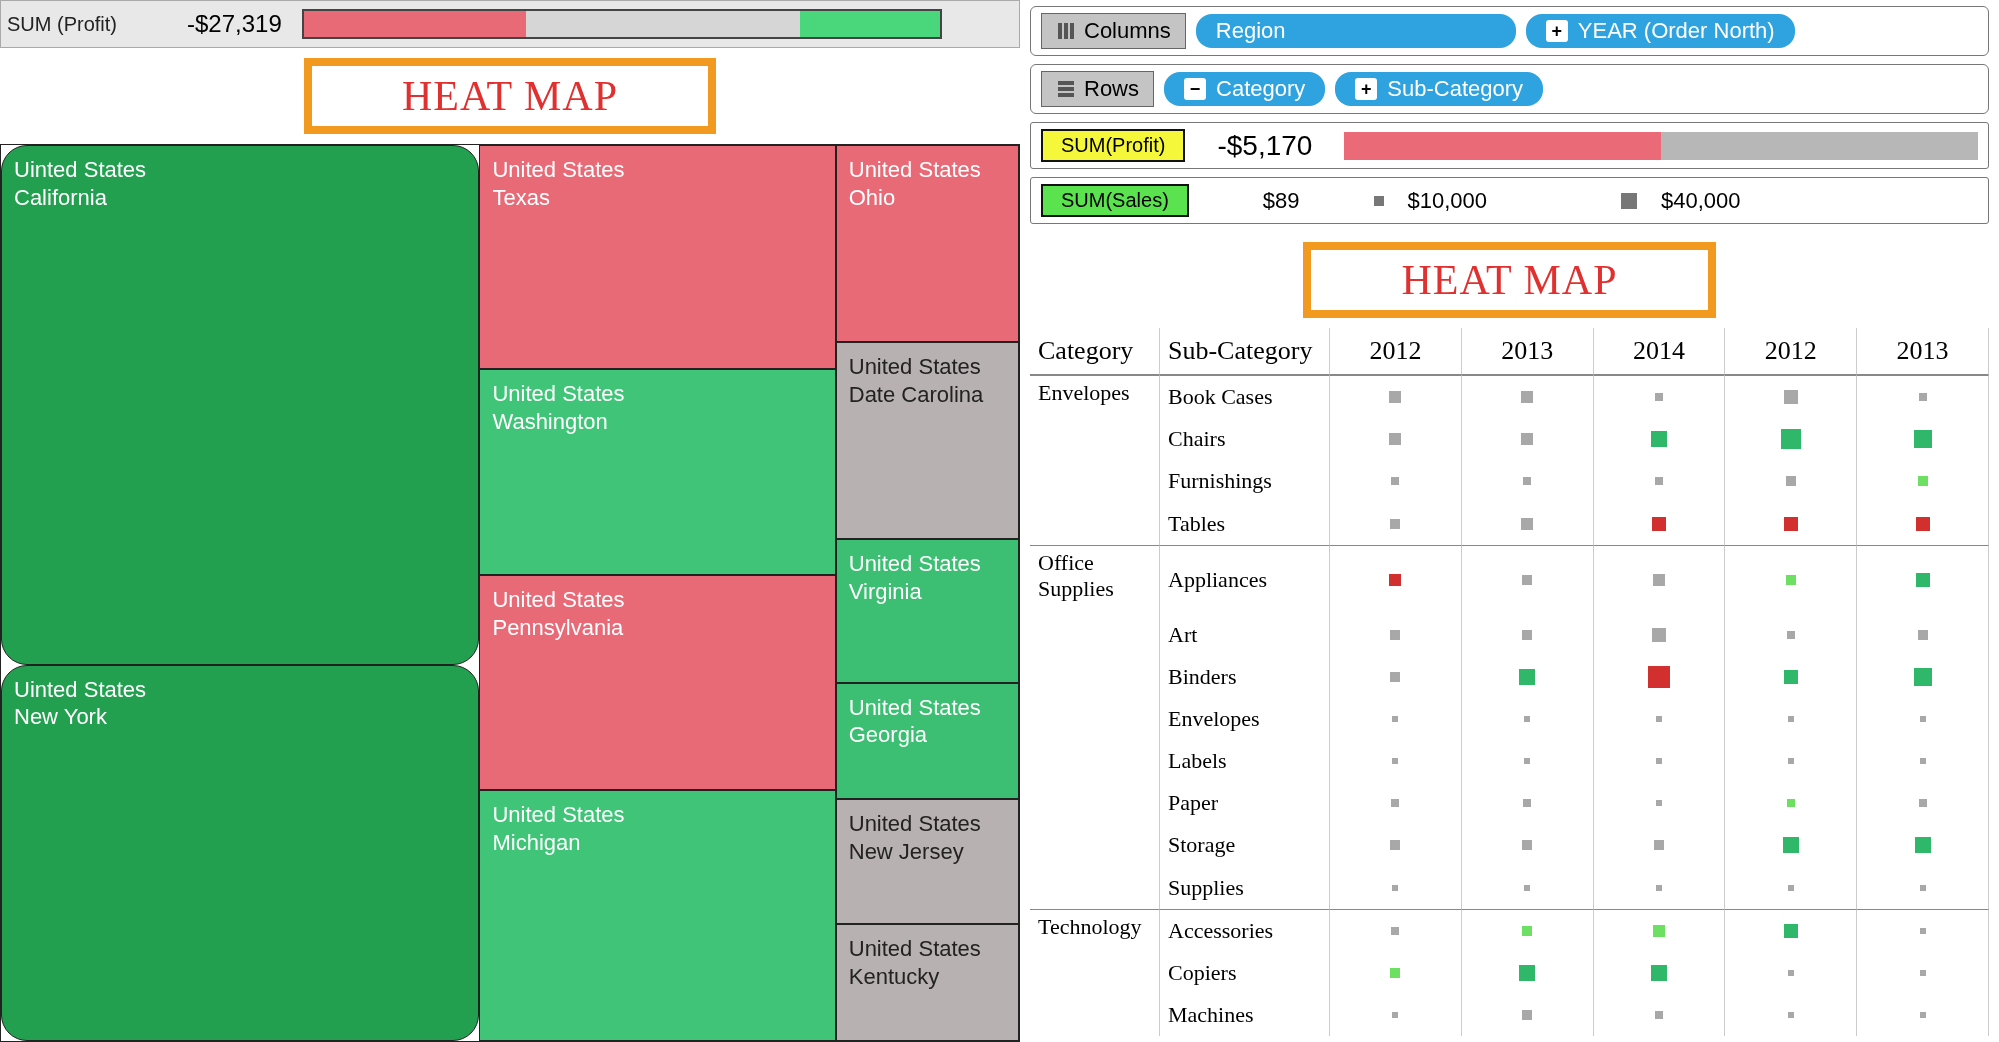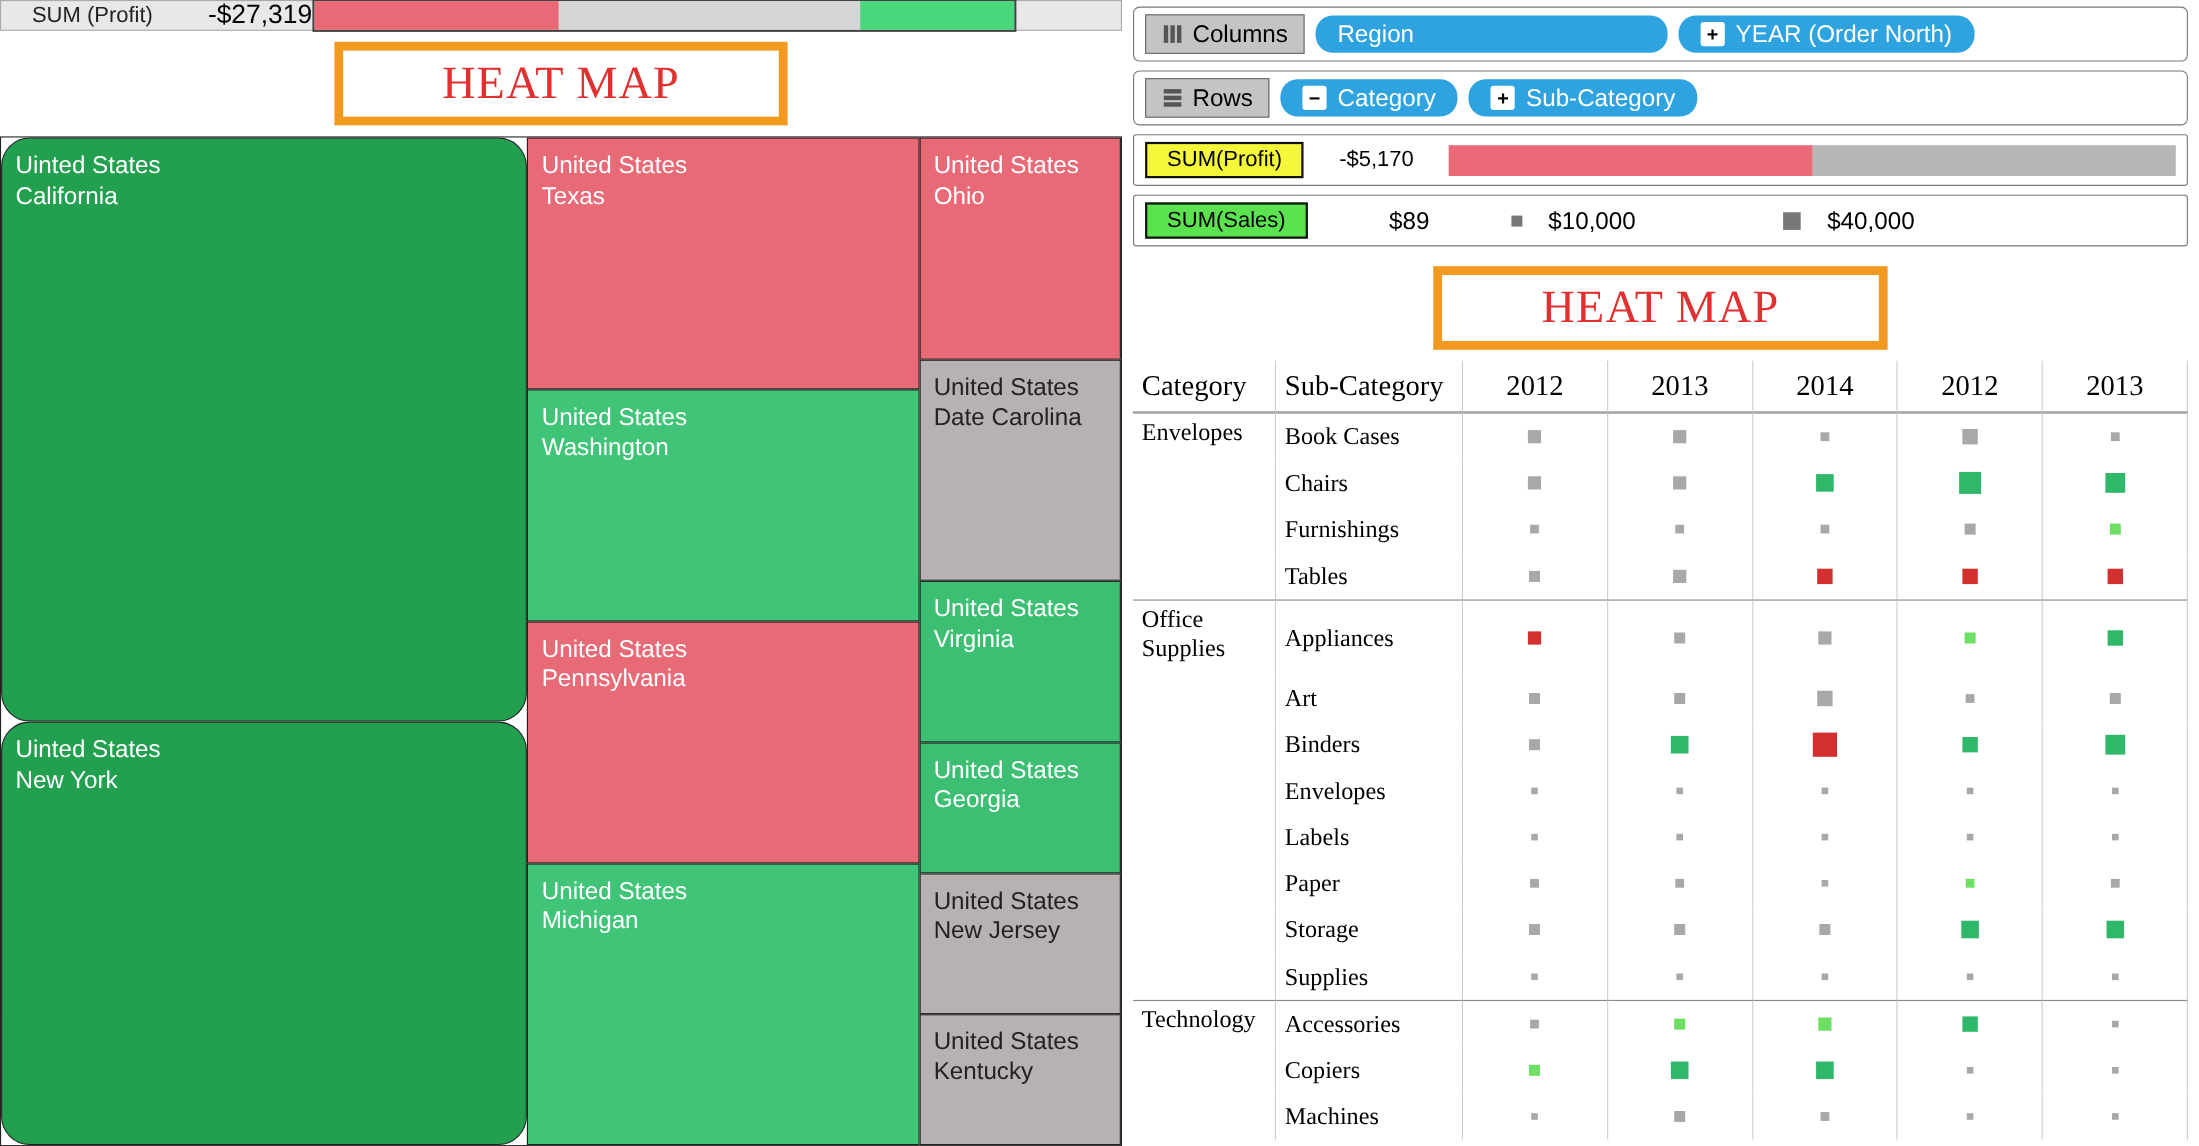--- a/index.html
+++ b/index.html
@@ -1,21 +1,21 @@
 <!DOCTYPE html>
 <html><head>
 <meta charset="utf-8">
 <style>
 * { box-sizing: border-box; margin: 0; padding: 0; }
 body { font-family: "Segoe UI", Arial, sans-serif; background: #fff; width: 1999px; height: 1042px; display: flex; }
 .left-panel { width: 1020px; display: flex; flex-direction: column; }
 .right-panel { width: 979px; display: flex; flex-direction: column; padding: 6px 10px; }
 
 
-.left-header { height: 28px; background: #e8e8e8; border: 1px solid #aaa; display: flex; align-items: center; padding: 0 28px; }
+.left-header { height: 48px; background: #e8e8e8; border: 1px solid #aaa; display: flex; align-items: center; padding: 0 6px; gap: 20px; }
 .left-header .lbl { font-size: 20px; color: #222; }
 .left-header .val { font-size: 24px; color: #000; margin-left: 50px; }
 .colorbar { display: flex; height: 30px; width: 640px; border: 2px solid #444; }
 .colorbar > div { height: 100%; }
 .cb-red { background: #e86a77; width: 35%; }
 .cb-gray { background: #d6d6d6; width: 43%; }
 .cb-green { background: #4ad67a; width: 22%; }
 
 
 .title-frame { border: 8px solid #f29a1f; padding: 6px 90px; margin: 10px auto; }
@@ -176,21 +176,21 @@
       <span class="pm">−</span>
       <span>Category</span>
     </div>
     <div class="pill">
       <span class="pm">+</span>
       <span>Sub-Category</span>
     </div>
   </div>
   <div class="legend-row">
     <div class="legend-tag tag-yellow">SUM(Profit)</div>
-    <span style="font-size:20px;margin:0 18px">-$5,170</span>
+    <span style="font-size:28px;margin:0 18px">-$5,170</span>
     <div class="legend-bar">
       <div class="lb-red"></div>
       <div class="lb-gray"></div>
     </div>
   </div>
   <div class="legend-row">
     <div class="legend-tag tag-green">SUM(Sales)</div>
     <span style="font-size:22px;margin-left:60px">$89</span>
     <span class="sq" style="width:10px;height:10px;margin-left:60px"></span>
     <span style="font-size:22px;margin-left:10px">$10,000</span>

